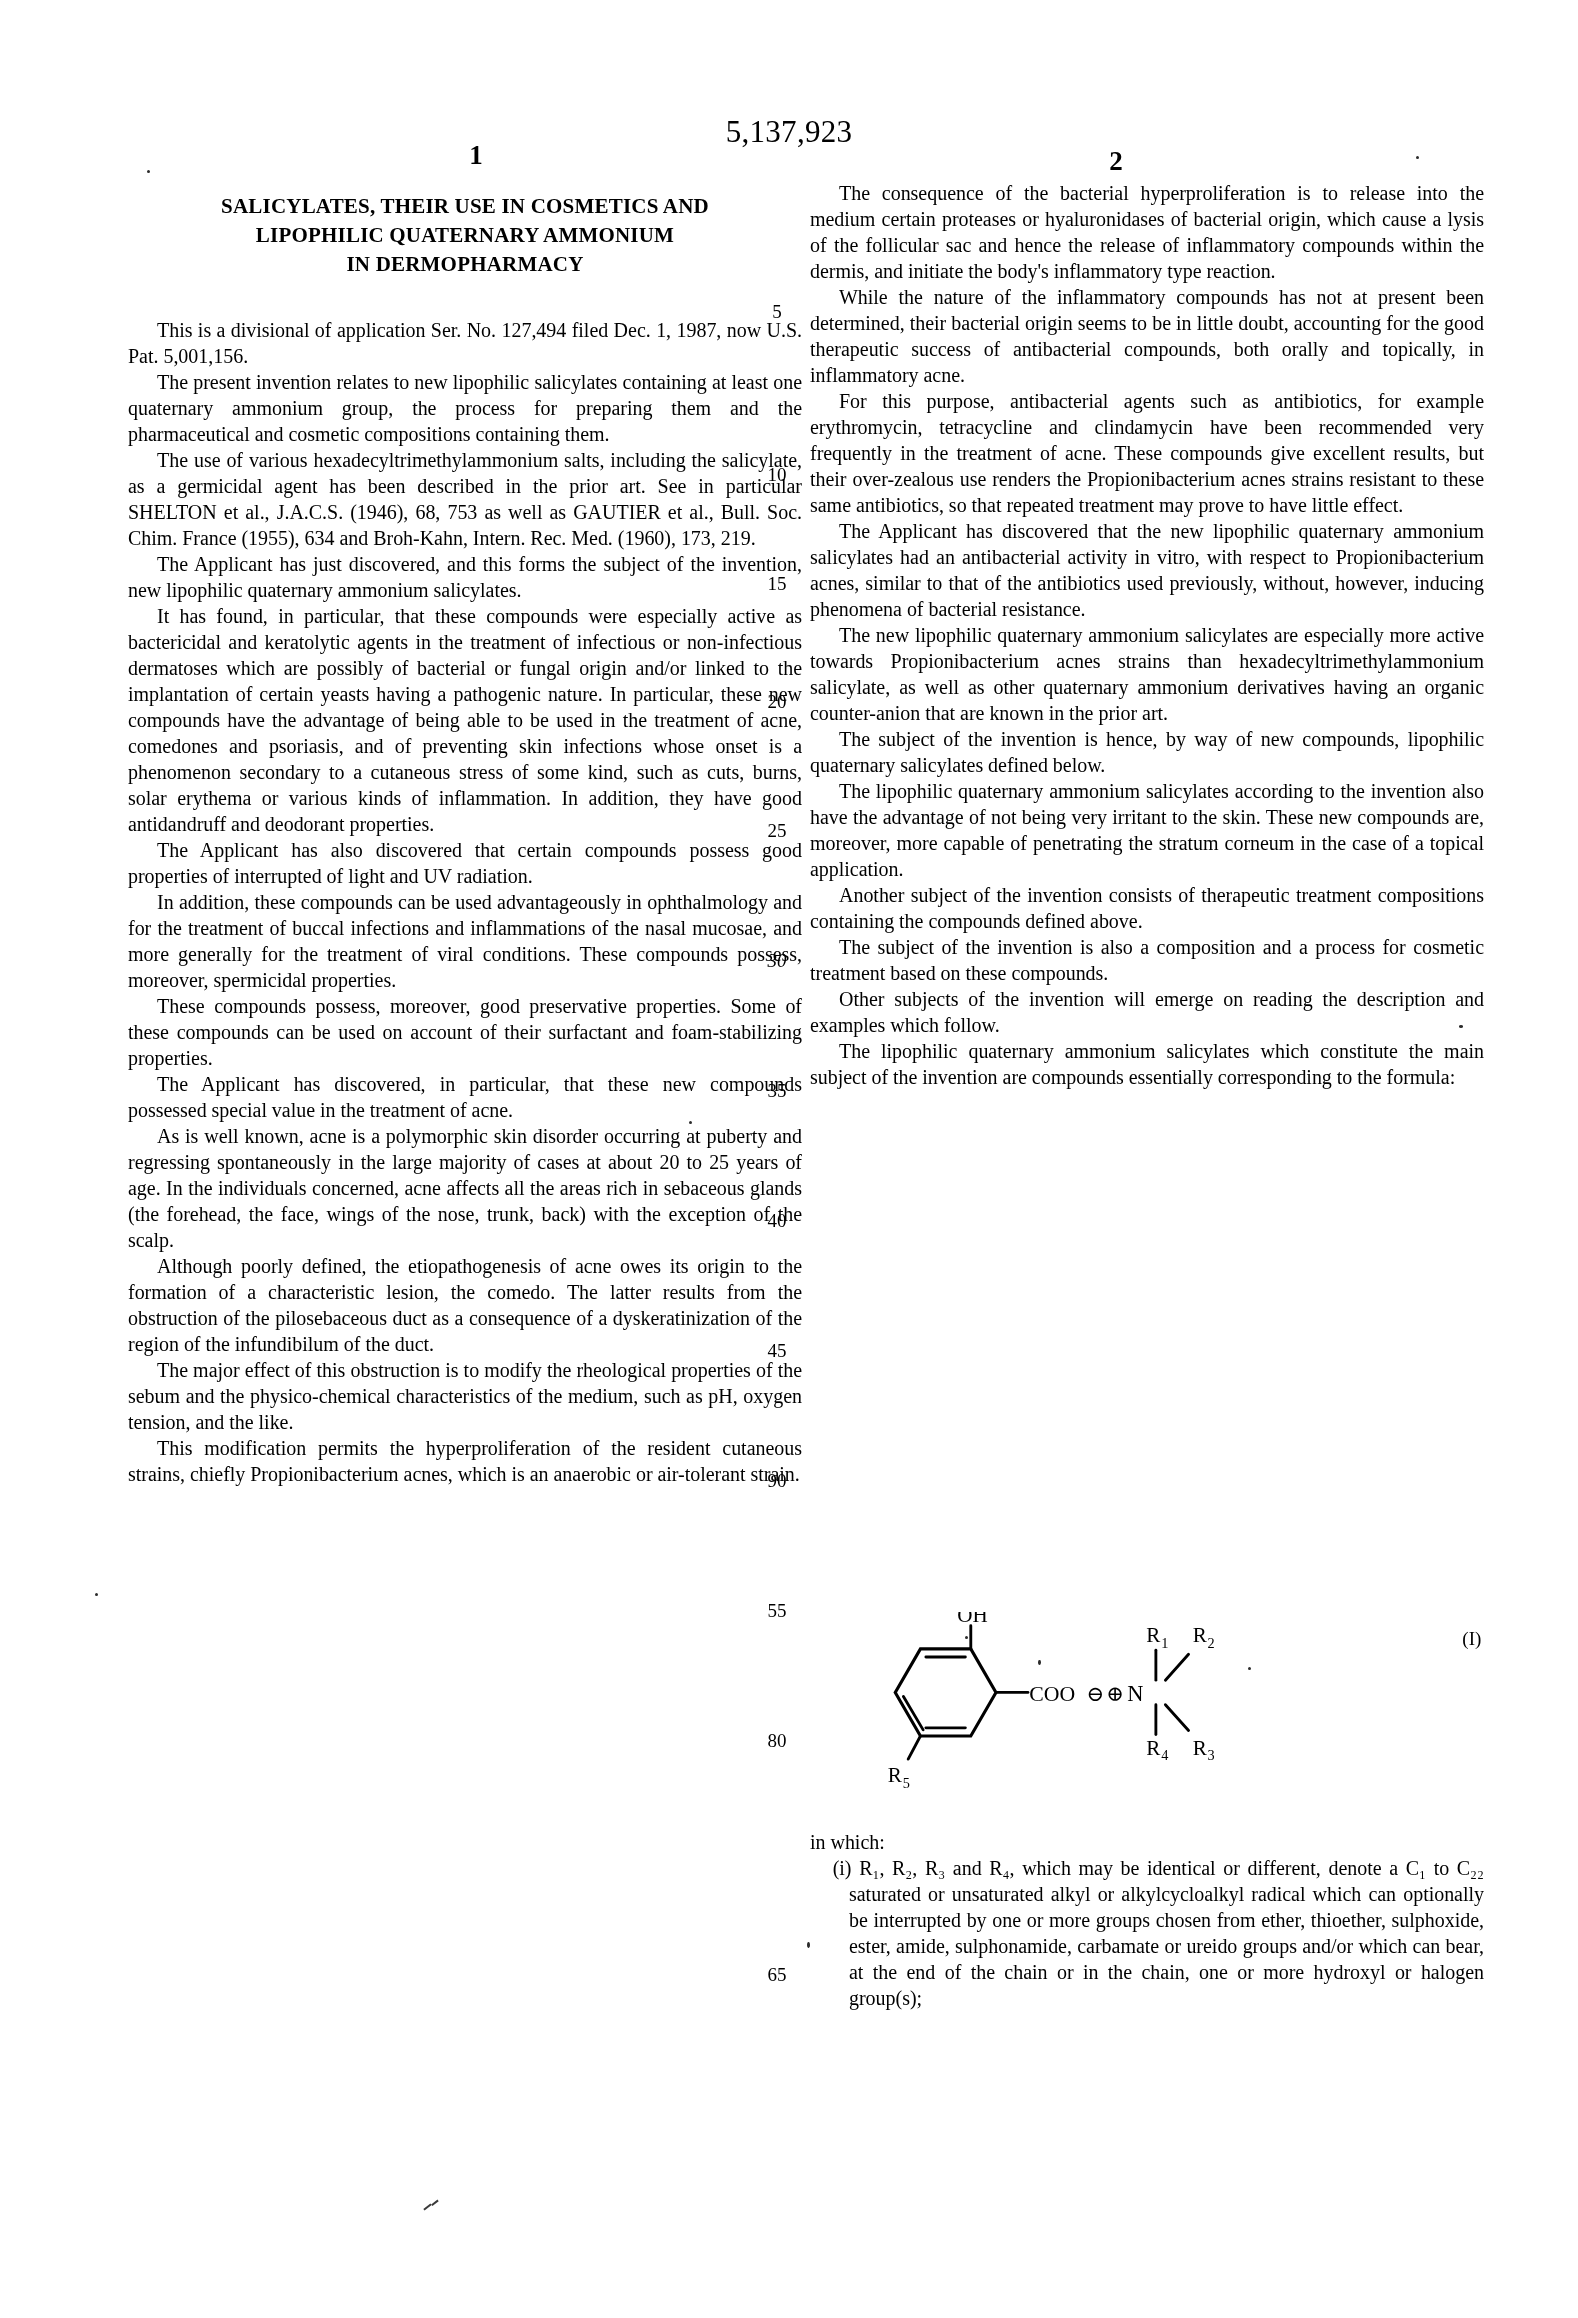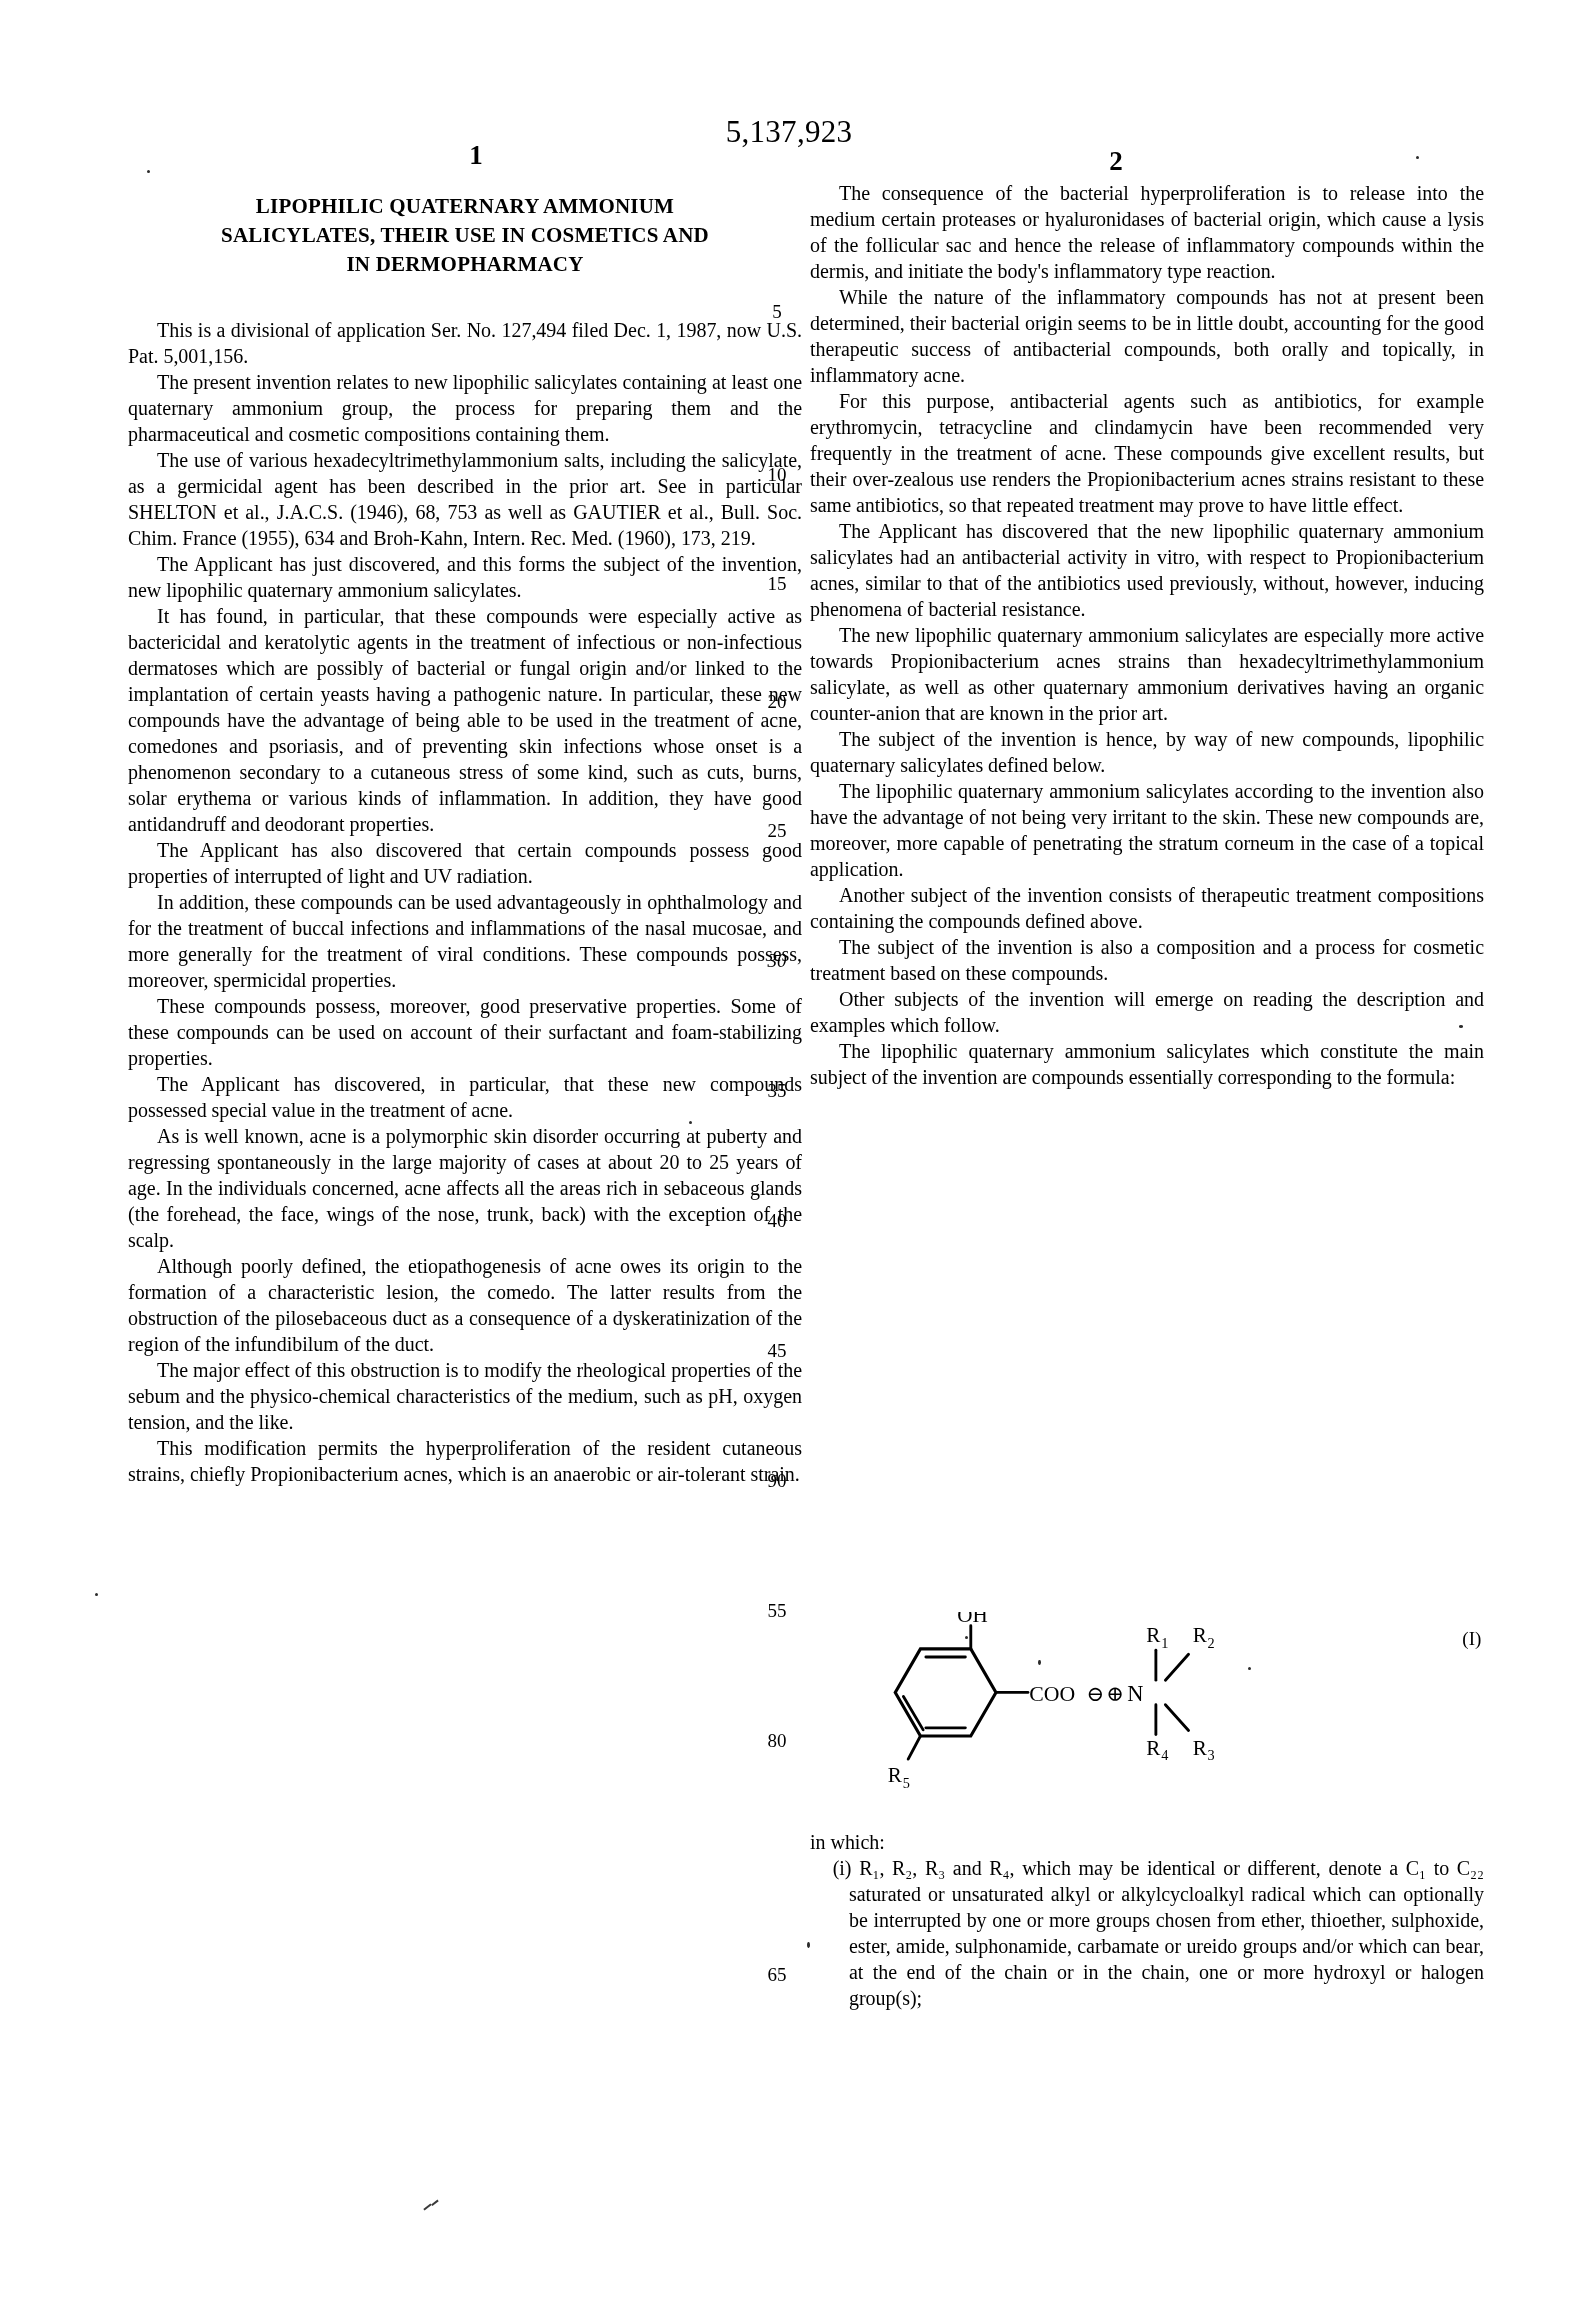--- a/index.html
+++ b/index.html
@@ -129,22 +129,22 @@
 
 <div class="page">
 
   <div class="patent-number">5,137,923</div>
 
   <div class="col-page-num left">1</div>
 
   <div class="col-page-num right">2</div>
 
   <div class="title-block">
+    <div>SALICYLATES, THEIR USE IN COSMETICS AND</div>
     <div>LIPOPHILIC QUATERNARY AMMONIUM</div>
-    <div>SALICYLATES, THEIR USE IN COSMETICS AND</div>
     <div>IN DERMOPHARMACY</div>
   </div>
 
   <div class="col left" style="top:317px;">
     <p>This is a divisional of application Ser. No. 127,494 filed Dec. 1, 1987, now U.S. Pat. 5,001,156.</p>
     <p>The present invention relates to new lipophilic salicylates containing at least one quaternary ammonium group, the process for preparing them and the pharmaceutical and cosmetic compositions containing them.</p>
     <p>The use of various hexadecyltrimethylammonium salts, including the salicylate, as a germicidal agent has been described in the prior art. See in particular SHELTON et al., J.A.C.S. (1946), 68, 753 as well as GAUTIER et al., Bull. Soc. Chim. France (1955), 634 and Broh-Kahn, Intern. Rec. Med. (1960), 173, 219.</p>
     <p>The Applicant has just discovered, and this forms the subject of the invention, new lipophilic quaternary ammonium salicylates.</p>
     <p>It has found, in particular, that these compounds were especially active as bactericidal and keratolytic agents in the treatment of infectious or non-infectious dermatoses which are possibly of bacterial or fungal origin and/or linked to the implantation of certain yeasts having a pathogenic nature. In particular, these new compounds have the advantage of being able to be used in the treatment of acne, comedones and psoriasis, and of preventing skin infections whose onset is a phenomenon secondary to a cutaneous stress of some kind, such as cuts, burns, solar erythema or various kinds of inflammation. In addition, they have good antidandruff and deodorant properties.</p>
     <p>The Applicant has also discovered that certain compounds possess good properties of interrupted of light and UV radiation.</p>

